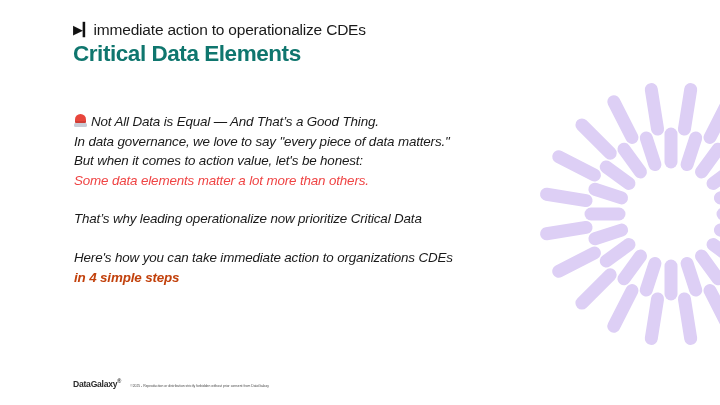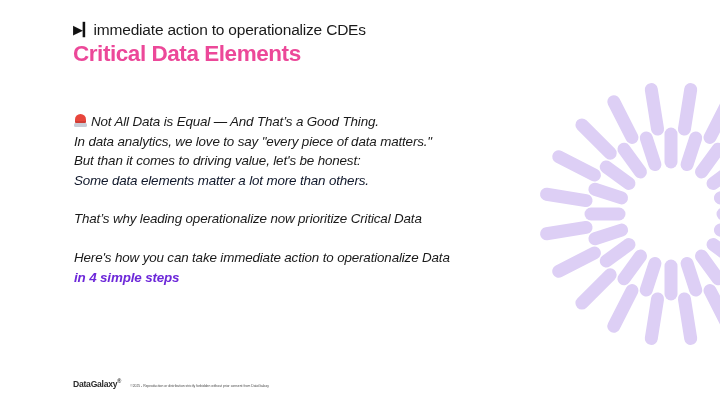--- a/index.html
+++ b/index.html
@@ -49,21 +49,21 @@
     color: #111111;
     font-size: 13px;
     transform: translateY(-1px);
     margin-right: 1px;
   }
   #deck-title {
     margin-top: 1px;
     font-size: 22.5px;
     line-height: 26px;
     font-weight: bold;
-    color: #ec4899;
+    color: #0f766e;
     letter-spacing: -0.45px;
     white-space: nowrap;
   }
 
   
   #body-copy {
     position: absolute;
     left: 63px;
     top: 112px;
     width: 485px;
@@ -71,22 +71,22 @@
   .para {
     font-size: 13.4px;
     line-height: 19.6px;
     color: #1a1a1a;
     letter-spacing: -0.15px;
   }
   .para + .para {
     margin-top: 19px;
   }
   .line { display: block; white-space: nowrap; font-style: italic; }
-  .accent { color: #0f172a; }
-  .accent-bold { color: #6d28d9; font-weight: bold; }
+  .accent { color: #ef4444; }
+  .accent-bold { color: #c2410c; font-weight: bold; }
   .siren {
     display: inline-block;
     width: 13px;
     height: 14px;
     position: relative;
     vertical-align: -2px;
     margin-right: 4px;
   }
   .siren .dome {
     position: absolute;
@@ -181,31 +181,31 @@
 
   <div id="header">
     <div id="eyebrow"><span id="eyebrow-icon">▶▎</span><span>immediate action to operationalize CDEs</span></div>
     <div id="deck-title">Critical Data Elements</div>
   </div>
 
   <div id="body-copy">
 
     <div class="para">
       <span class="line"><span class="siren"><span class="dome"></span><span class="base"></span></span><span>Not All Data is Equal — And That’s a Good Thing.</span></span>
-      <span class="line">In data analytics, we love to say "every piece of data matters."</span>
-      <span class="line">But than it comes to driving value, let's be honest:</span>
+      <span class="line">In data governance, we love to say "every piece of data matters."</span>
+      <span class="line">But when it comes to action value, let's be honest:</span>
       <span class="line accent">Some data elements matter a lot more than others.</span>
     </div>
 
     <div class="para">
       <span class="line">That’s why leading operationalize now prioritize Critical Data</span>
     </div>
 
     <div class="para">
-      <span class="line">Here's how you can take immediate action to operationalize Data</span>
+      <span class="line">Here's how you can take immediate action to organizations CDEs</span>
       <span class="line accent-bold">in 4 simple steps</span>
     </div>
 
   </div>
 
   <div id="footer">
     <div id="footer-logo"><span>DataGalaxy</span><sup>®</sup></div>
     <div id="footer-copyright">©2025 - Reproduction or distribution strictly forbidden without prior consent from DataGalaxy</div>
   </div>
 

